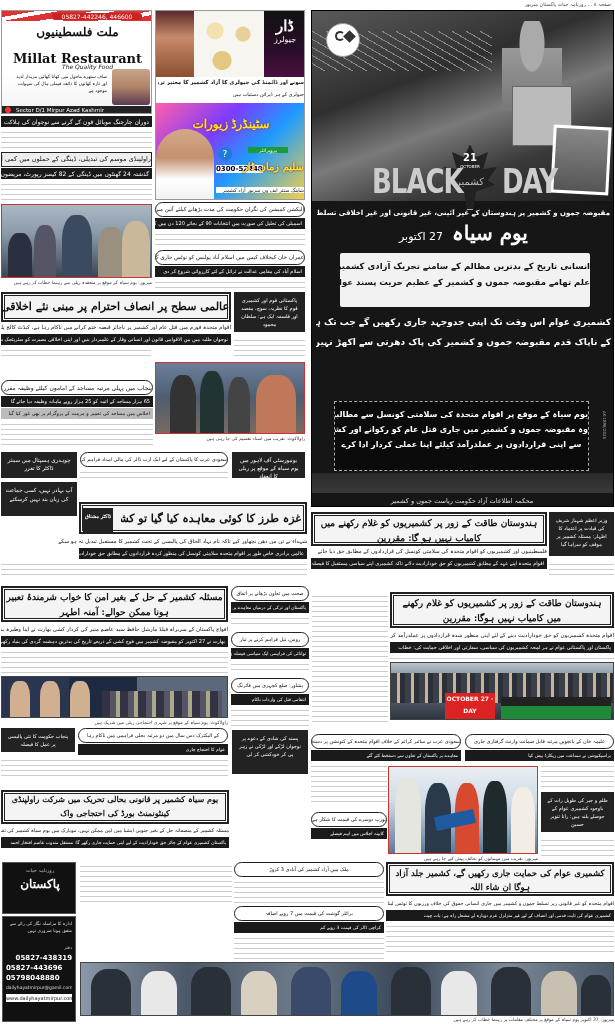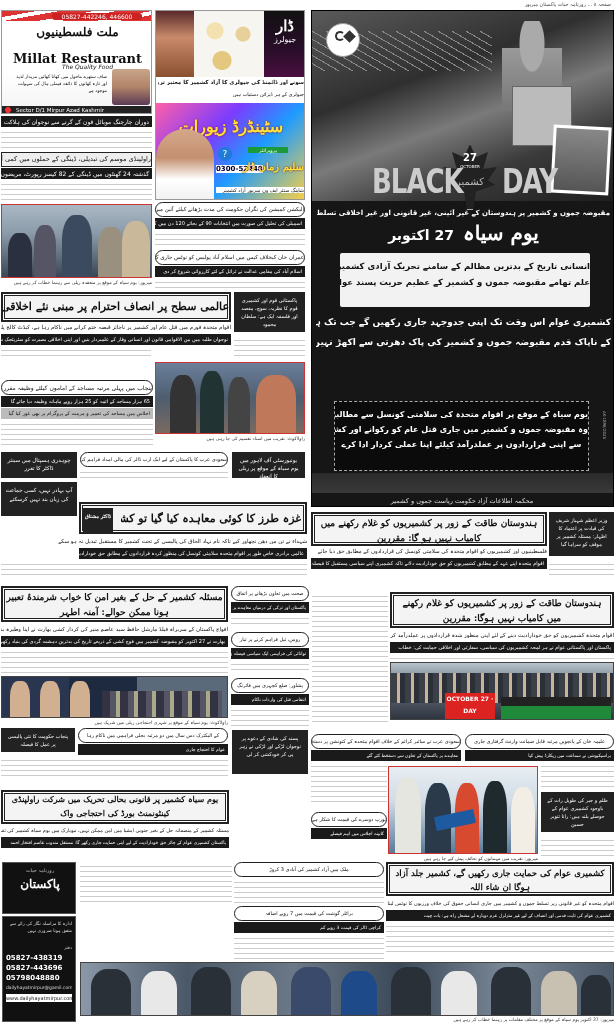--- a/index.html
+++ b/index.html
@@ -41,21 +41,21 @@
 <div class="abs" style="left:155px; top:10px; width:150px; height:190px; border:1px solid #999; overflow:hidden; background:#fff;">
   <div class="abs" style="left:0; top:0; width:38px; height:66px; background:linear-gradient(180deg,#5a2a2a,#c88a6a 40%,#8a5030 100%);"></div>
   <div class="abs" style="left:38px; top:0; width:70px; height:66px; background:radial-gradient(circle at 30% 30%,#f4e1b0 0 8px,transparent 9px),radial-gradient(circle at 70% 35%,#e8d09a 0 7px,transparent 8px),radial-gradient(circle at 40% 75%,#e4c880 0 9px,transparent 10px),#f7f5ef;"></div>
   <div class="abs" style="left:108px; top:0; width:42px; height:66px; background:linear-gradient(180deg,#111 0%,#2a0d2a 60%,#4a1040 100%);">
     <div class="center urdu-head" style="color:#fff; font-size:15px; margin-top:6px; direction:rtl;">ڈار</div>
     <div class="center" style="color:#fff; font-size:8px; direction:rtl;">جیولرز</div>
   </div>
   <div class="abs rtl" style="left:2px; top:68px; width:146px; font-size:5.5px; font-weight:bold; white-space:nowrap; overflow:hidden;">سونے اور ڈائمنڈ کی جیولری کا آزاد کشمیر کا معتبر ترین ادارہ</div>
   <div class="abs rtl" style="left:2px; top:80px; width:146px; font-size:5px; white-space:nowrap; overflow:hidden;">جیولری کے ہر ڈیزائن دستیاب ہیں</div>
   <div class="abs" style="left:0; top:92px; width:150px; height:98px; background:linear-gradient(135deg,#ff5fa8 0%,#7b3cff 35%,#1e9bff 60%,#ffd23f 100%);">
-    <div class="abs center urdu-head" style="left:0; top:14px; width:150px; font-size:16px; color:#ffe23a; text-shadow:0 0 2px #900; direction:rtl;">سٹینڈرڈ زیورات</div>
+    <div class="abs center urdu-head" style="left:0; top:14px; width:150px; font-size:12px; color:#ffe23a; text-shadow:0 0 2px #900; direction:rtl;font-family:Liberation Serif, serif;">سٹینڈرڈ زیورات</div>
     <div class="abs" style="left:0; top:26px; width:58px; height:72px; background:linear-gradient(180deg,#d4a88a 0%,#c49070 40%,#fff 70%,#f0f0f0 100%); border-radius:30px 30px 0 0;"></div>
     <div class="abs" style="left:62px; top:44px; width:14px; height:14px; border-radius:50%; background:#1e7bd8; color:#fff; font-size:9px; text-align:center; line-height:14px;">?</div>
     <div class="abs center" style="left:92px; top:44px; width:40px; font-size:5px; color:#fff; background:#1a9a3a; direction:rtl;">پروپرائٹر</div>
     <div class="abs" style="left:60px; top:62px; font-size:7px; font-weight:bold; color:#003; background:#fff;">0300-52448</div>
     <div class="abs urdu-head" style="left:74px; top:58px; width:74px; font-size:10px; color:#ffe23a; text-shadow:0 0 2px #600; direction:rtl; text-align:right;">سلیم زمان ڈار</div>
     <div class="abs rtl" style="left:60px; top:84px; width:88px; font-size:5px; background:#fff; white-space:nowrap; overflow:hidden;">شاپنگ سنٹر ایف ون میرپور آزاد کشمیر</div>
   </div>
 </div>
 
 <div class="abs" style="left:311px; top:10px; width:303px; height:497px; background:#161616; border:1px solid #000; overflow:hidden;">
@@ -69,29 +69,29 @@
   </div>
   <div class="abs" style="left:14px; top:12px; width:34px; height:34px; border-radius:50%; background:#fff; border:1px solid #999;">
     <div style="position:absolute; left:8px; top:7px; width:10px; height:10px; border-radius:50%; border:2px solid #333; border-right-color:transparent;"></div>
     <div style="position:absolute; left:18px; top:8px; width:9px; height:9px; background:#333; transform:rotate(45deg);"></div>
   </div>
 
   <div class="abs" style="left:60px; top:145px; width:190px; height:52px;">
     <div class="abs" style="left:68px; top:-12px; width:60px; height:66px; background:#222; clip-path:polygon(50% 0,60% 20%,80% 12%,72% 38%,95% 35%,80% 55%,92% 62%,60% 72%,55% 100%,45% 100%,40% 72%,8% 62%,20% 55%,5% 35%,28% 38%,20% 12%,40% 20%); border:1px solid #aaa;"></div>
     <span class="abs" style="left:0; top:10px; font-family:'DejaVu Sans',sans-serif; font-weight:bold; font-size:26px; letter-spacing:-1px; color:#ccc; transform:scaleY(1.3);">BLACK</span>
     <span class="abs" style="left:130px; top:10px; font-family:'DejaVu Sans',sans-serif; font-weight:bold; font-size:26px; letter-spacing:-1px; color:#ccc; transform:scaleY(1.3);">DAY</span>
-    <span class="abs center" style="left:86px; top:-4px; width:24px; font-size:10px; font-weight:bold; color:#fff;">27</span>
+    <span class="abs center" style="left:86px; top:-4px; width:24px; font-size:10px; font-weight:bold; color:#fff;">21</span>
     <span class="abs center" style="left:80px; top:8px; width:36px; font-size:4px; color:#fff;">OCTOBER</span>
     <span class="abs center" style="left:74px; top:20px; width:48px; font-size:10px; color:#bbb; direction:rtl;">کشمیر</span>
   </div>
 
   <div class="abs center" style="left:5px; top:198px; width:293px; font-size:7px; color:#fff; direction:rtl; white-space:nowrap; overflow:hidden; font-weight:bold;">مقبوضہ جموں و کشمیر پر ہندوستان کے غیر آئینی، غیر قانونی اور غیر اخلاقی تسلط کے خلاف</div>
   <div class="abs" style="left:0; top:210px; width:303px; height:26px; text-align:center; direction:rtl;">
     <span style="font-family:'DejaVu Serif',serif; font-weight:bold; font-size:20px; color:#fff;">یوم سیاہ</span>
-    <span style="font-size:14px; color:#fff; font-weight:bold; margin-right:4px;">27 اکتوبر</span>
+    <span style="font-size:11px; color:#fff; font-weight:normal; margin-right:4px;">27 اکتوبر</span>
   </div>
   <div class="abs" style="left:28px; top:242px; width:250px; height:54px; background:#f2f2f2; border-radius:2px;">
     <div class="center" style="font-size:8.5px; font-weight:bold; direction:rtl; margin-top:8px; white-space:nowrap; overflow:hidden;">انسانی تاریخ کے بدترین مظالم کے سامنے تحریک آزادی کشمیر کا</div>
     <div class="center" style="font-size:8.5px; font-weight:bold; direction:rtl; margin-top:6px; white-space:nowrap; overflow:hidden;">علم تھامے مقبوضہ جموں و کشمیر کے عظیم حریت پسند عوام کو سلام</div>
   </div>
   <div class="abs center" style="left:4px; top:306px; width:295px; font-size:9px; font-weight:bold; color:#fff; direction:rtl; white-space:nowrap; overflow:hidden;">کشمیری عوام اس وقت تک اپنی جدوجہد جاری رکھیں گے جب تک ہندوستان</div>
   <div class="abs center" style="left:4px; top:326px; width:295px; font-size:9px; font-weight:bold; color:#fff; direction:rtl; white-space:nowrap; overflow:hidden;">کے ناپاک قدم مقبوضہ جموں و کشمیر کی پاک دھرتی سے اکھڑ نہیں جاتے</div>
   <div class="abs" style="left:22px; top:390px; width:255px; height:70px; border:1px dashed #aaa; background:rgba(0,0,0,0.5);">
     <div class="center" style="font-size:8px; font-weight:bold; color:#fff; direction:rtl; margin-top:8px; white-space:nowrap; overflow:hidden;">یوم سیاہ کے موقع پر اقوام متحدہ کی سلامتی کونسل سے مطالبہ کرتے ہیں کہ</div>
     <div class="center" style="font-size:8px; font-weight:bold; color:#fff; direction:rtl; margin-top:6px; white-space:nowrap; overflow:hidden;">وہ مقبوضہ جموں و کشمیر میں جاری قتل عام کو رکوانے اور کشمیر کے حوالے</div>
@@ -252,21 +252,21 @@
 <div class="body-text abs" style="left:388px; top:856px; width:150px; white-space:nowrap;">میرپور: تقریب میں مہمانوں کو تحائف پیش کیے جا رہے ہیں</div>
 
 <div class="abs" style="left:2px; top:860px; width:38px;"></div>
 <div class="abs" style="left:2px; top:862px; width:74px; height:52px; background:#111; border:1px solid #555;">
   <div class="abs center" style="left:0; top:4px; width:74px; font-size:5px; color:#bbb; direction:rtl;">روزنامہ حیات</div>
   <div class="abs center urdu-head" style="left:0; top:14px; width:74px; font-size:12px; color:#fff; direction:rtl;">پاکستان</div>
 </div>
 <div class="abs" style="left:2px; top:916px; width:74px; height:106px; background:#111; border:1px solid #555; padding:3px;">
   <div class="rtl" style="font-size:4.5px; color:#ddd; line-height:7px; height:22px; overflow:hidden;">ادارہ کا مراسلہ نگار کی رائے سے متفق ہونا ضروری نہیں</div>
   <div class="rtl" style="font-size:4.5px; color:#ccc; margin-top:3px;">دفتر</div>
-  <div style="font-size:7px; font-weight:bold; color:#fff; margin-top:4px;">05827-438319</div>
+  <div style="font-size:7px; font-weight:bold; color:#fff; margin-top:4px;text-align:right;">05827-438319</div>
   <div style="font-size:7px; font-weight:bold; color:#fff; margin-top:2px;">05827-443696</div>
   <div style="font-size:7px; font-weight:bold; color:#fff; margin-top:2px;">05798048880</div>
   <div style="font-size:4.5px; color:#ddd; margin-top:3px; white-space:nowrap; overflow:hidden;">dailyhayatmirpur@gamil.com</div>
   <div style="font-size:5px; color:#111; background:#fff; margin-top:4px; text-align:center; padding:1px 0;">www.dailyhayatmirpur.com</div>
 </div>
 
 <div class="abs" style="left:80px; top:862px; width:534px; height:100px;">
   <div class="body-text" style="position:absolute; left:0; top:0; width:152px; height:40px; background:repeating-linear-gradient(180deg,#fff 0 4px,#ccc 4px 5px);"></div>
   <div class="boxed-head" style="position:absolute; left:306px; top:0; width:228px; height:34px; font-size:8.5px; line-height:14px; padding:2px;">کشمیری عوام کی حمایت جاری رکھیں گے، کشمیر جلد آزاد ہوگا ان شاء اللہ</div>
   <div class="rtl" style="position:absolute; left:306px; top:38px; width:228px; font-size:5px; white-space:nowrap; overflow:hidden;">اقوام متحدہ کو غیر قانونی زیر تسلط جموں و کشمیر میں جاری انسانی حقوق کی خلاف ورزیوں کا نوٹس لینا چاہئے</div>

